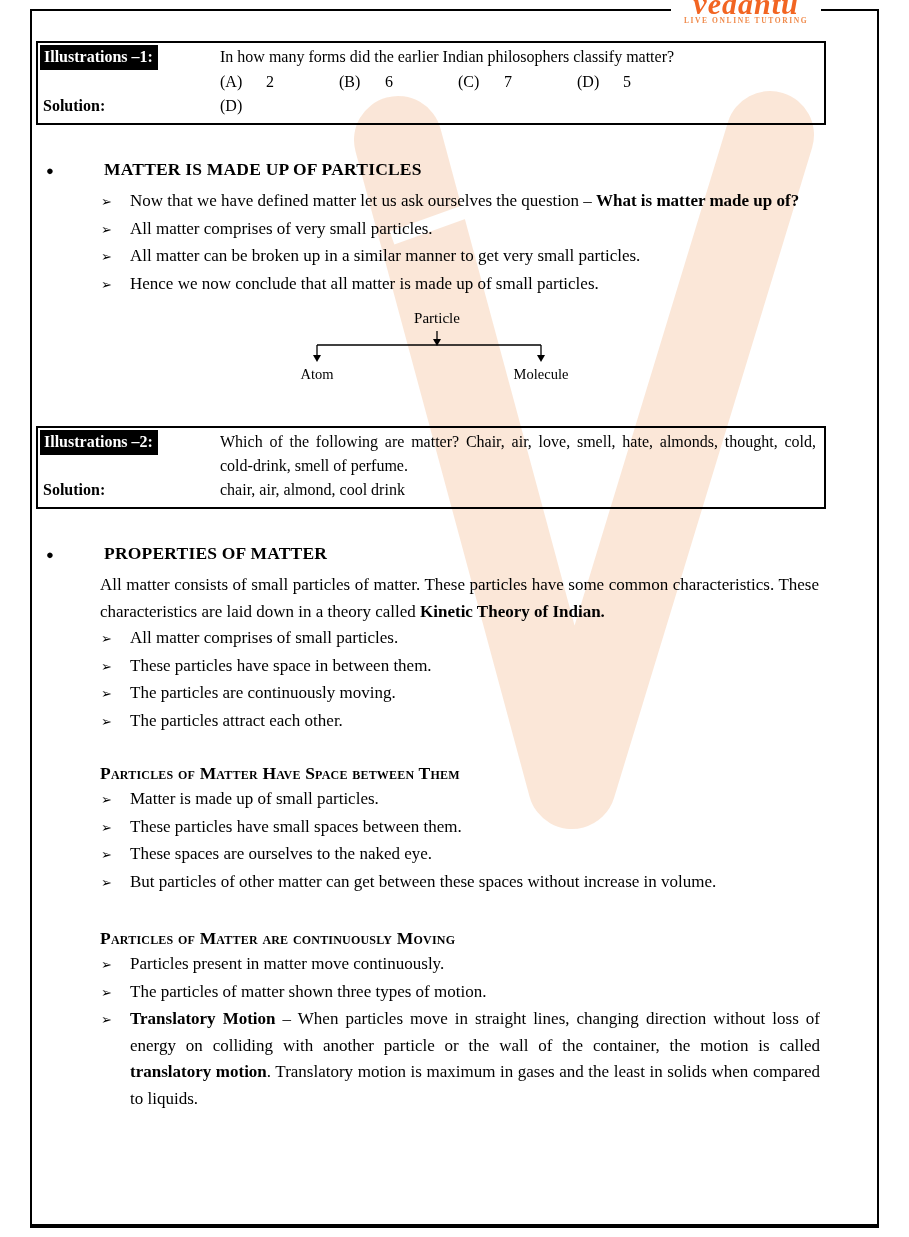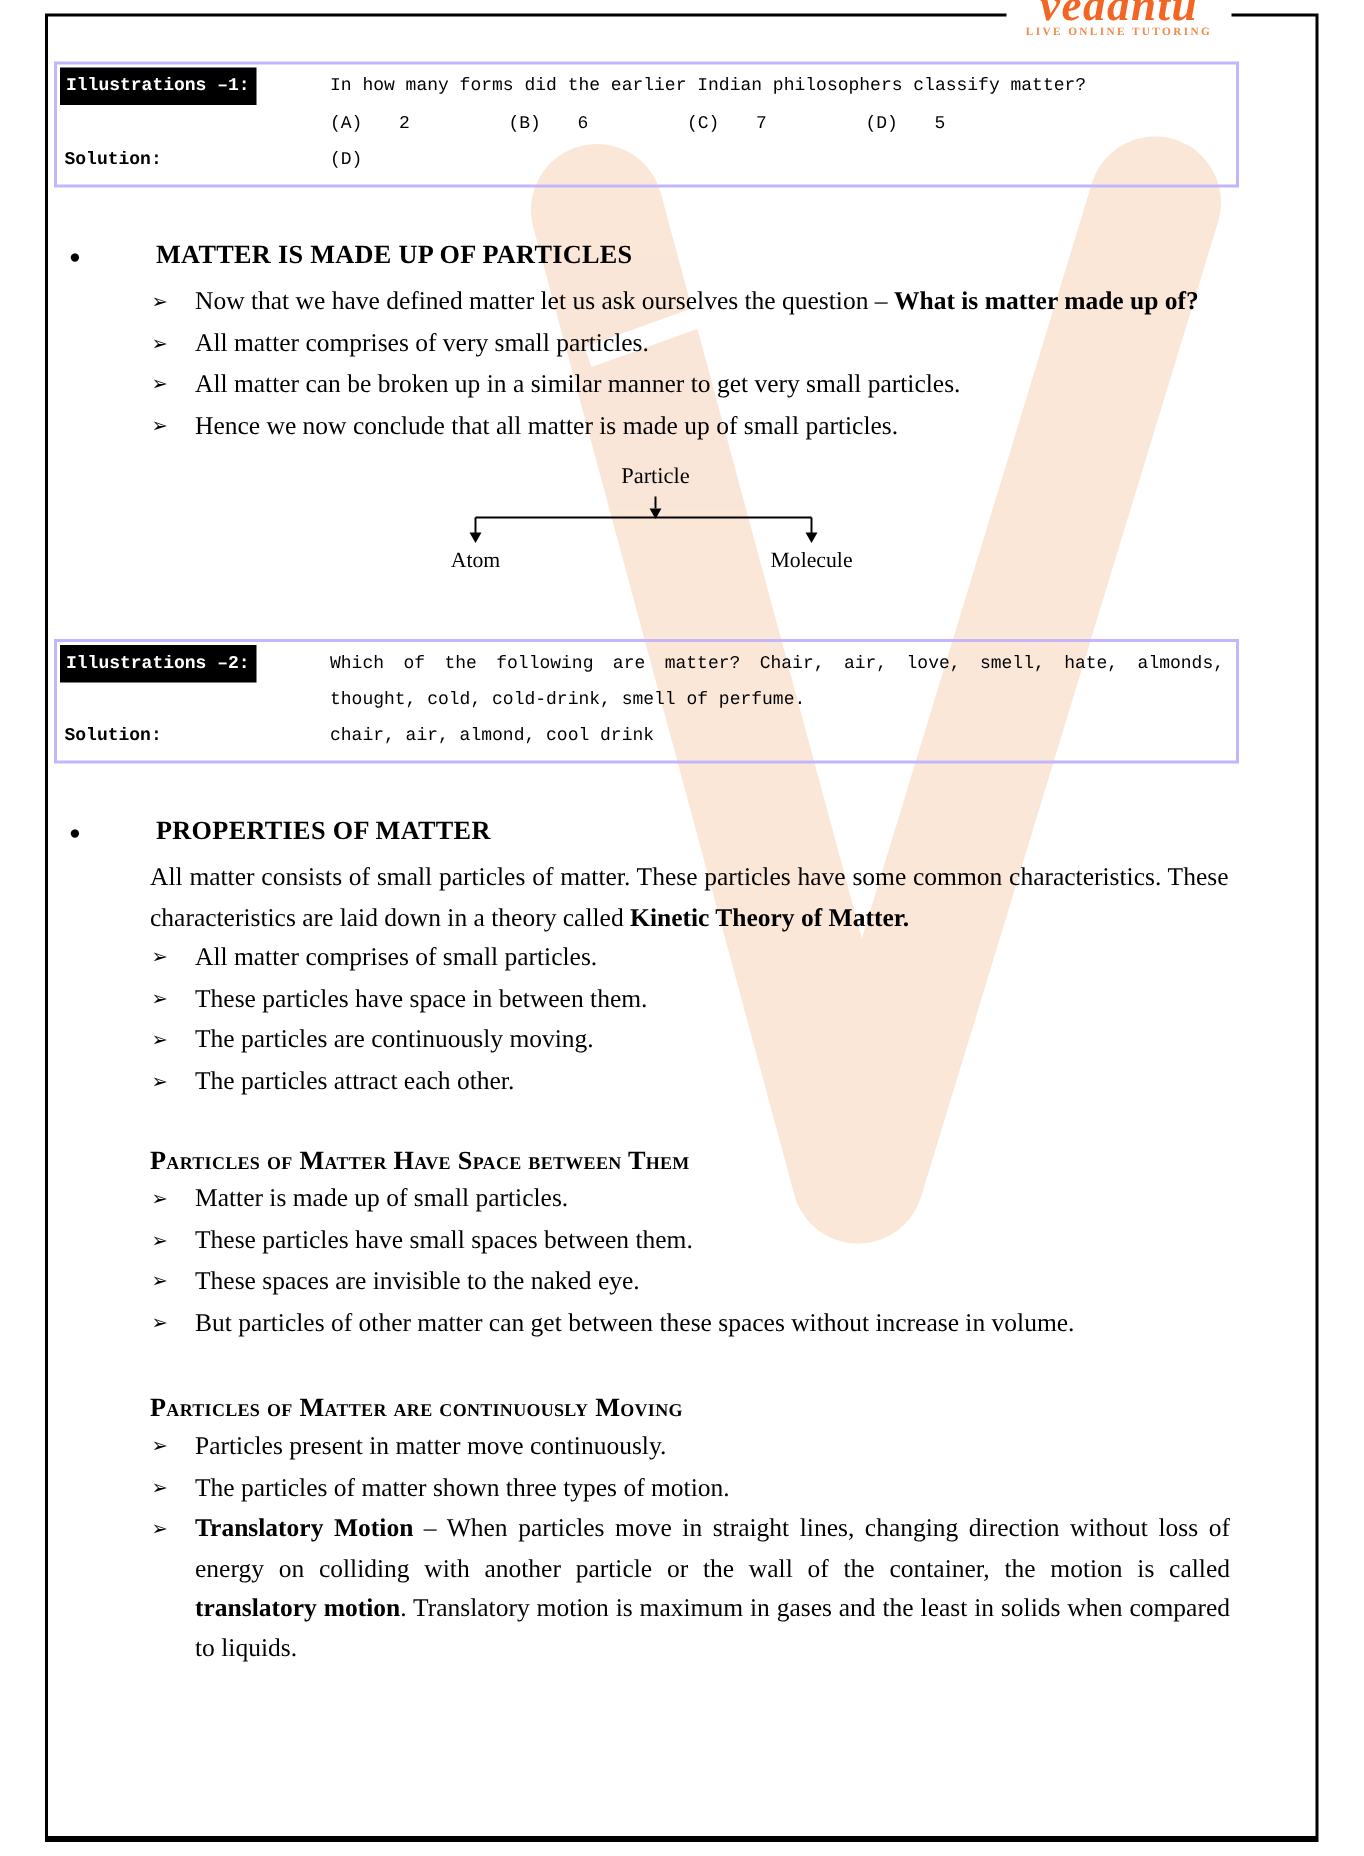--- a/index.html
+++ b/index.html
@@ -24,22 +24,22 @@
     font-size:30px;color:#f26522;letter-spacing:1px;white-space:nowrap;
   }
   .logo-tagline{
     font-family:Liberation Serif, serif;font-size:7.5px;font-weight:bold;
     letter-spacing:1.6px;color:#f08a4b;white-space:nowrap;margin-top:2px;
   }
   .content{position:absolute;left:0;top:9px;width:909px;z-index:2;}
 
   
   .ibox{
-    margin-left:36px;width:790px;border:2px solid #c4b5fd;
-    padding:2px 4px 5px 2px;font-size:12px;line-height:24px;box-sizing:border-box;font-family:Liberation Mono, monospace;
+    margin-left:36px;width:790px;border:2px solid #000000;
+    padding:2px 4px 5px 2px;font-size:16px;line-height:24px;box-sizing:border-box;
   }
   .box1{margin-top:32px;}
   .box2{margin-top:40px;}
   .irow{display:flex;align-items:flex-start;}
   .ilabel{flex:none;width:180px;}
   .ibody{flex:1;padding-right:4px;}
   .black-label{display:inline-block;background:#000;color:#fff;font-weight:bold;padding:0 5px 1px 4px;}
   .sol-label{font-weight:bold;padding-left:3px;}
   .opts{display:flex;}
   .opt{width:119px;display:flex;}
@@ -184,21 +184,21 @@
         <span class="sol-label">Solution:</span>
       </div>
       <div class="ibody">chair, air, almond, cool drink</div>
     </div>
   </div>
 
   <div class="sec-head">
     <span class="dot">●</span>
     <h2>PROPERTIES OF MATTER</h2>
   </div>
-  <p class="para j"><span>All matter consists of small particles of matter. These particles have some common characteristics. These characteristics are laid down in a theory called </span><b>Kinetic Theory of Matter.</b></p>
+  <p class="para j"><span>All matter consists of small particles of matter. These particles have some common characteristics. These characteristics are laid down in a theory called </span><b>Kinetic Theory of Indian.</b></p>
   <ul class="blist" style="margin-top:0;">
     <li>
       <span class="m">➢</span>
       <span class="t">All matter comprises of small particles.</span>
     </li>
     <li>
       <span class="m">➢</span>
       <span class="t">These particles have space in between them.</span>
     </li>
     <li>
@@ -216,21 +216,21 @@
     <li>
       <span class="m">➢</span>
       <span class="t">Matter is made up of small particles.</span>
     </li>
     <li>
       <span class="m">➢</span>
       <span class="t">These particles have small spaces between them.</span>
     </li>
     <li>
       <span class="m">➢</span>
-      <span class="t">These spaces are invisible to the naked eye.</span>
+      <span class="t">These spaces are ourselves to the naked eye.</span>
     </li>
     <li>
       <span class="m">➢</span>
       <span class="t">But particles of other matter can get between these spaces without increase in volume.</span>
     </li>
   </ul>
 
   <h3 class="subhead" style="margin-top:32px;">Particles of Matter are continuously Moving</h3>
   <ul class="blist" style="margin-top:0;">
     <li>

